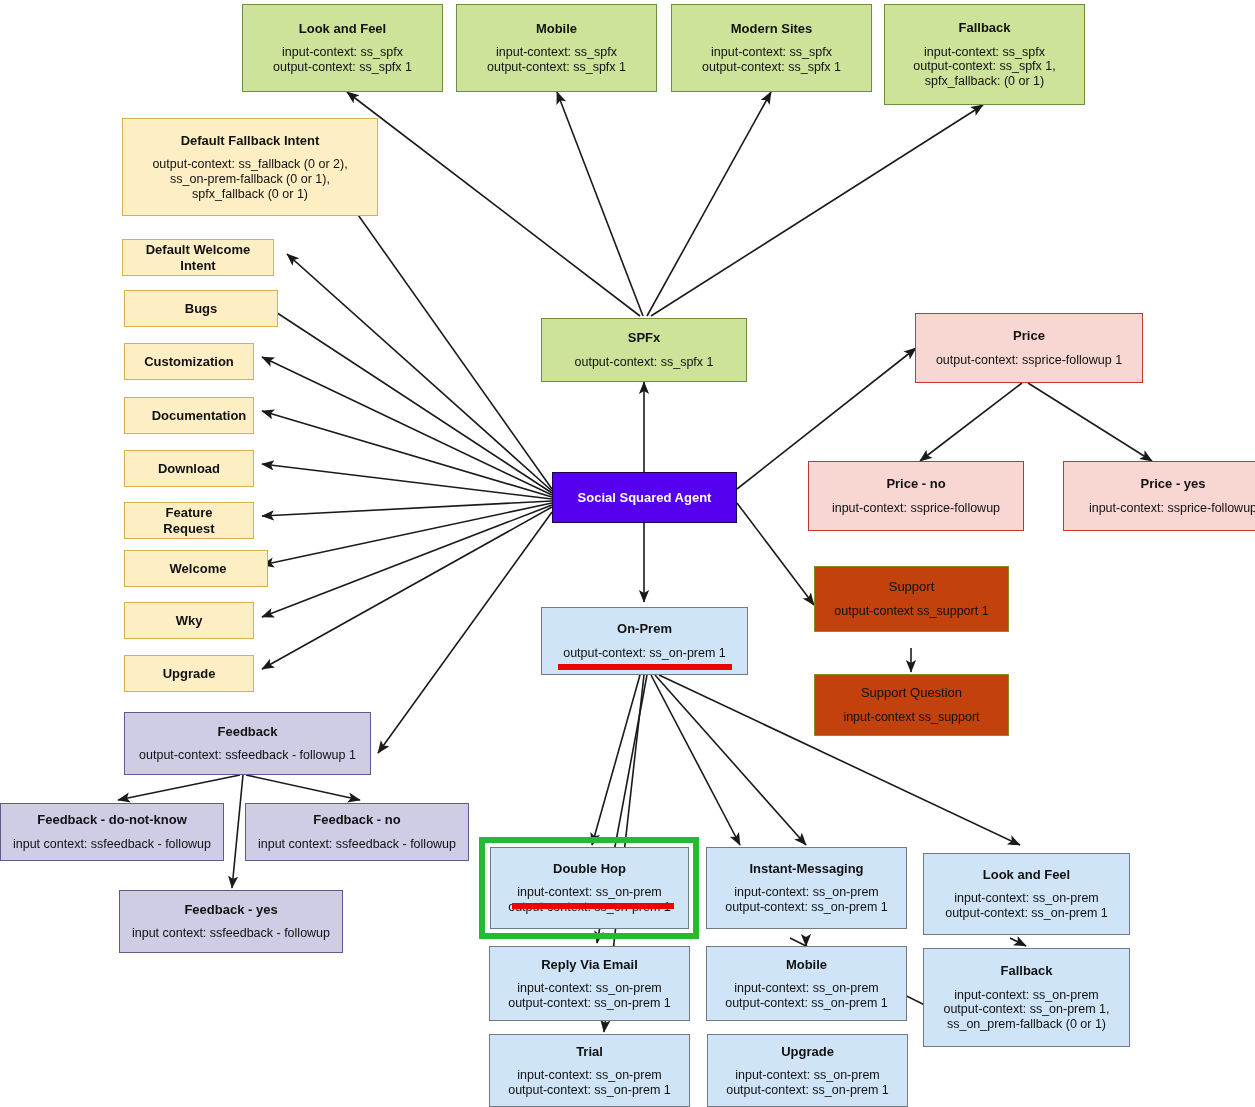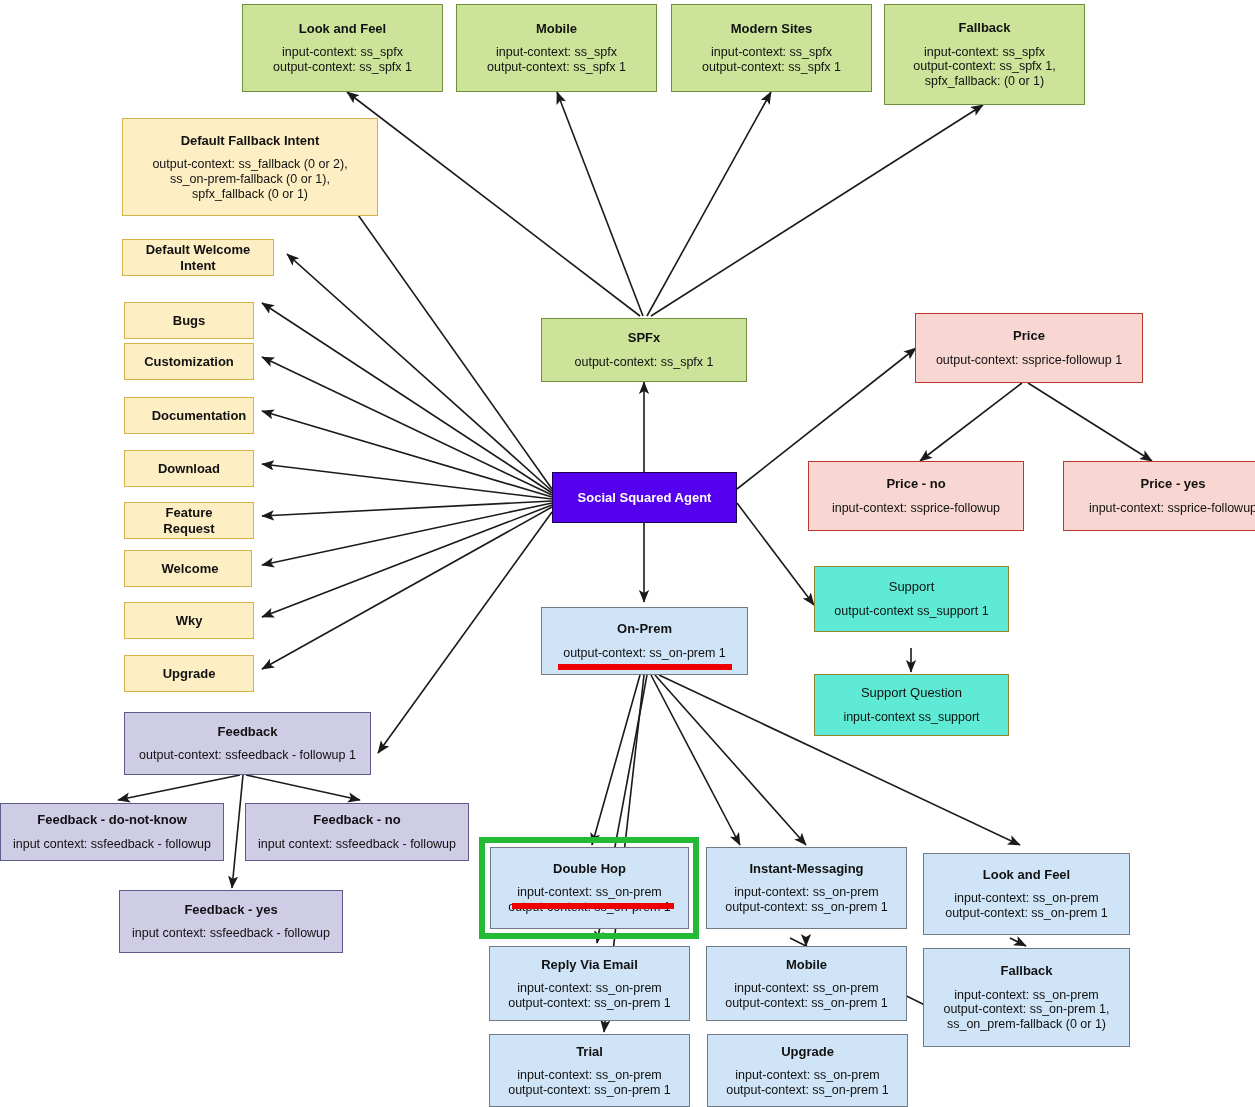--- a/index.html
+++ b/index.html
@@ -49,21 +49,21 @@
   }
   .node.titleonly .title { margin: 12px; }
 
   
   .green   { background: #cde39a; border-color: #6f8f3f; }
   .cream   { background: #fdeec4; border-color: #d6b24a; }
   .purple  { background: #5500ee; border-color: #1a0050; }
   .purple .title { color: #ffffff; }
   .blue    { background: #cfe4f7; border-color: #6e7b85; }
   .pink    { background: #f8d6d2; border-color: #c0392b; }
-  .yellow  { background: #5eead4; border-color: #8a8a2a; }
+  .yellow  { background: #c2410c; border-color: #8a8a2a; }
   .lav     { background: #cfcce6; border-color: #5d5a8c; }
 
   .red-underline {
     position: absolute;
     background: #ee0000;
     height: 6px;
   }
   .green-highlight {
     position: absolute;
     box-sizing: border-box;
@@ -161,41 +161,41 @@
     <div class="title">Default Fallback Intent</div>
     <div class="ctx">output-context: ss_fallback (0 or 2),
 ss_on-prem-fallback (0 or 1),
 spfx_fallback (0 or 1)</div>
   </div>
 
   <div class="node cream titleonly" style="left:122px; top:239px; width:152px; height:37px;">
     <div class="title">Default Welcome Intent</div>
   </div>
 
-  <div class="node cream titleonly" style="left:124px; top:302px; width:130px; height:37px;">
+  <div class="node cream titleonly" style="left:124px; top:290px; width:154px; height:37px;">
     <div class="title">Bugs</div>
   </div>
 
   <div class="node cream titleonly" style="left:124px; top:343px; width:130px; height:37px;">
     <div class="title">Customization</div>
   </div>
 
   <div class="node cream titleonly" style="left:124px; top:397px; width:130px; height:37px;padding-left:24px;">
     <div class="title">Documentation</div>
   </div>
 
   <div class="node cream titleonly" style="left:124px; top:450px; width:130px; height:37px;">
     <div class="title">Download</div>
   </div>
 
   <div class="node cream titleonly" style="left:124px; top:502px; width:130px; height:37px;">
     <div class="title">Feature Request</div>
   </div>
 
-  <div class="node cream titleonly" style="left:124px; top:550px; width:128px; height:37px;padding-left:8px;">
+  <div class="node cream titleonly" style="left:124px; top:550px; width:144px; height:37px;padding-left:8px;">
     <div class="title">Welcome</div>
   </div>
 
   <div class="node cream titleonly" style="left:124px; top:602px; width:130px; height:37px;">
     <div class="title">Wky</div>
   </div>
 
   <div class="node cream titleonly" style="left:124px; top:655px; width:130px; height:37px;">
     <div class="title">Upgrade</div>
   </div>

